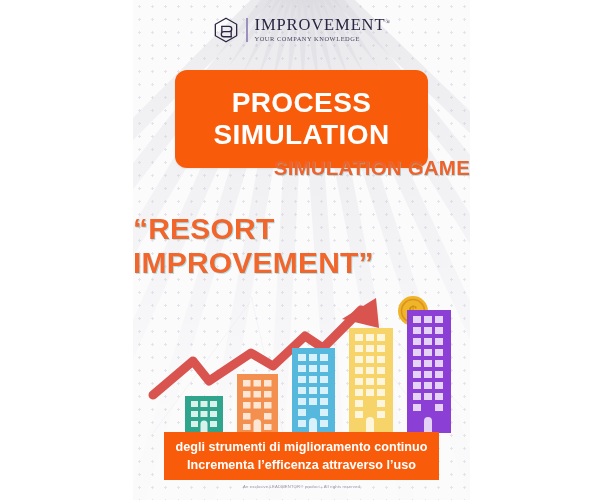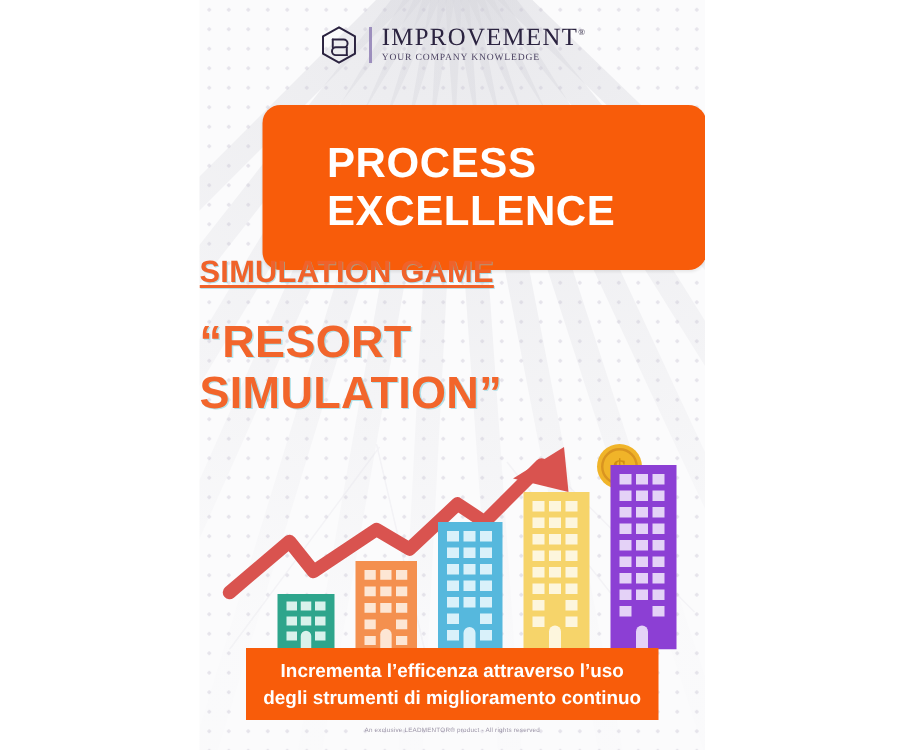--- a/index.html
+++ b/index.html
@@ -109,52 +109,50 @@
     margin-top: 2.5px;
     white-space: nowrap;
   }
 
   
   #title-box {
     position: absolute;
     left: 42px;
     top: 70px;
     width: 253px;
-    height: 110px;
+    height: 98px;
     background: #f85c0a;
     border-radius: 12px;
     display: flex;
     flex-direction: column;
-    align-items: flex-start;
+    align-items: center;
     justify-content: center;
     box-shadow: 0 1px 2px rgba(0,0,0,0.08);
-    padding-left: 43px;
   }
   .title-line {
     color: #ffffff;
     font-weight: bold;
     font-size: 28px;
     letter-spacing: 0.4px;
     line-height: 1.16;
     white-space: nowrap;
   }
   .title-line.l2 { font-size: 28px; }
 
   
   #simulation-game {
     position: absolute;
     left: 0; right: 0;
-    top: 170px;
-    text-align: left;
+    top: 156px;
+    text-align: right;
     color: #f0622a;
     font-weight: bold;
     font-size: 20.5px;
     letter-spacing: 0.2px;
     text-shadow: 0.6px 0.6px 0 rgba(120,200,215,0.55);
-    text-decoration: underline;
   }
   #resort-title {
     position: absolute;
     left: 0; right: 0;
     top: 212px;
     color: #f2652b;
     font-weight: bold;
     font-size: 30px;
     line-height: 1.13;
     letter-spacing: 0.2px;
@@ -241,28 +239,28 @@
         </span>
         <span class="logo-divider"></span>
         <span class="logo-text">
           <span class="logo-name"><span>IMPROVEMENT</span><span class="logo-reg">®</span></span>
           <span class="logo-tag">YOUR COMPANY KNOWLEDGE</span>
         </span>
       </div>
 
       <div id="title-box">
         <div class="title-line l1">PROCESS</div>
-        <div class="title-line l2">EXCELLENCE</div>
+        <div class="title-line l2">SIMULATION</div>
       </div>
 
       <div id="simulation-game">SIMULATION GAME</div>
 
       <div id="resort-title">
         <div>“RESORT</div>
-        <div>SIMULATION”</div>
+        <div>IMPROVEMENT”</div>
       </div>
 
       <div id="illustration">
         <svg viewBox="0 0 337 145" width="337" height="145" aria-hidden="true">
 
           <g opacity="0.18" stroke="#d3d0dc" stroke-width="1" fill="none">
             <line x1="20" y1="145" x2="120" y2="10"></line>
             <line x1="150" y1="145" x2="118" y2="8"></line>
             <line x1="300" y1="140" x2="205" y2="20"></line>
             <line x1="330" y1="120" x2="240" y2="30"></line>
@@ -399,21 +397,21 @@
               <rect x="280" y="116" width="8" height="7"></rect>
                 <rect x="302" y="116" width="8" height="7"></rect>
               <path d="M291 145 v-12 a4 4 0 0 1 8 0 v12 z"></path>
             </g>
           </g>
 
         </svg>
       </div>
 
       <div id="tagline-banner">
+        <div class="tagline-line">degli strumenti di miglioramento continuo</div>
         <div class="tagline-line">Incrementa l’efficenza attraverso l’uso</div>
-        <div class="tagline-line">degli strumenti di miglioramento continuo</div>
       </div>
 
       <div id="footer-note">An exclusive LEADMENTOR® product - All rights reserved</div>
 
     </div>
   </div>
 </div>
 
 </body></html>

